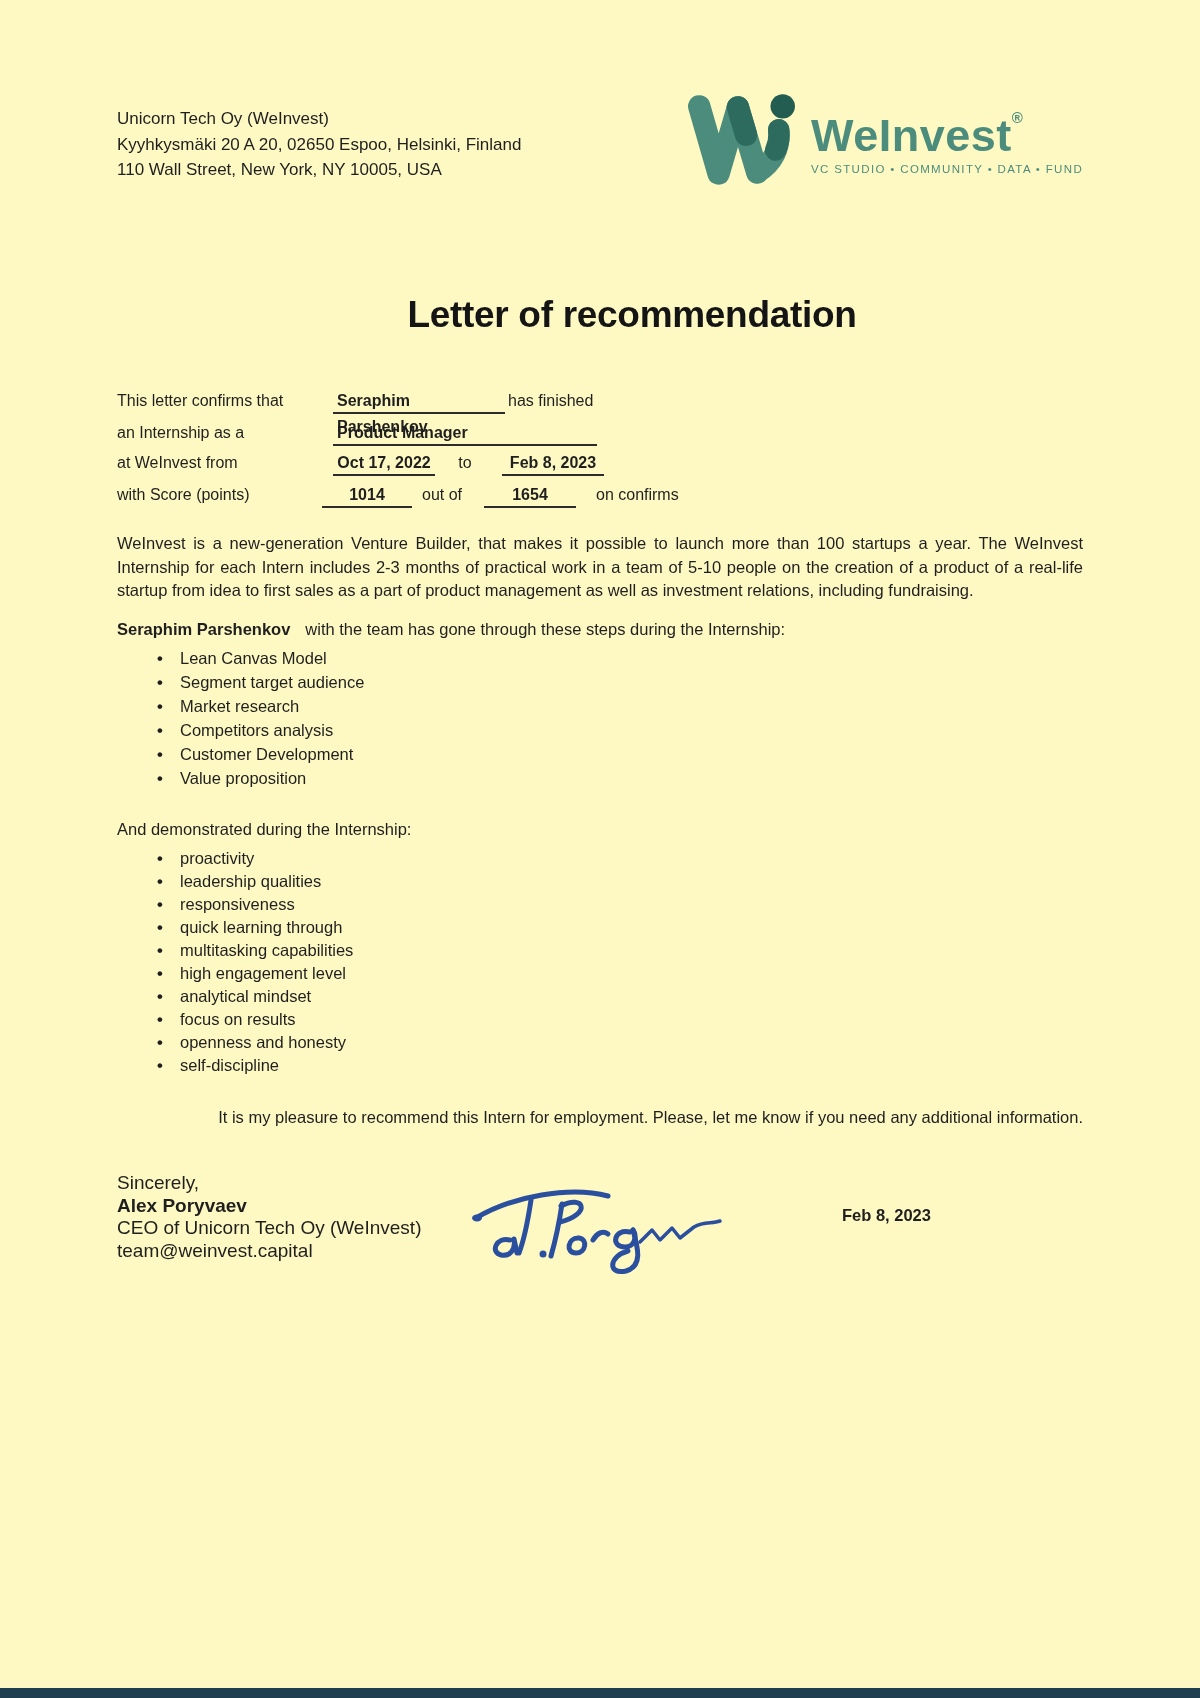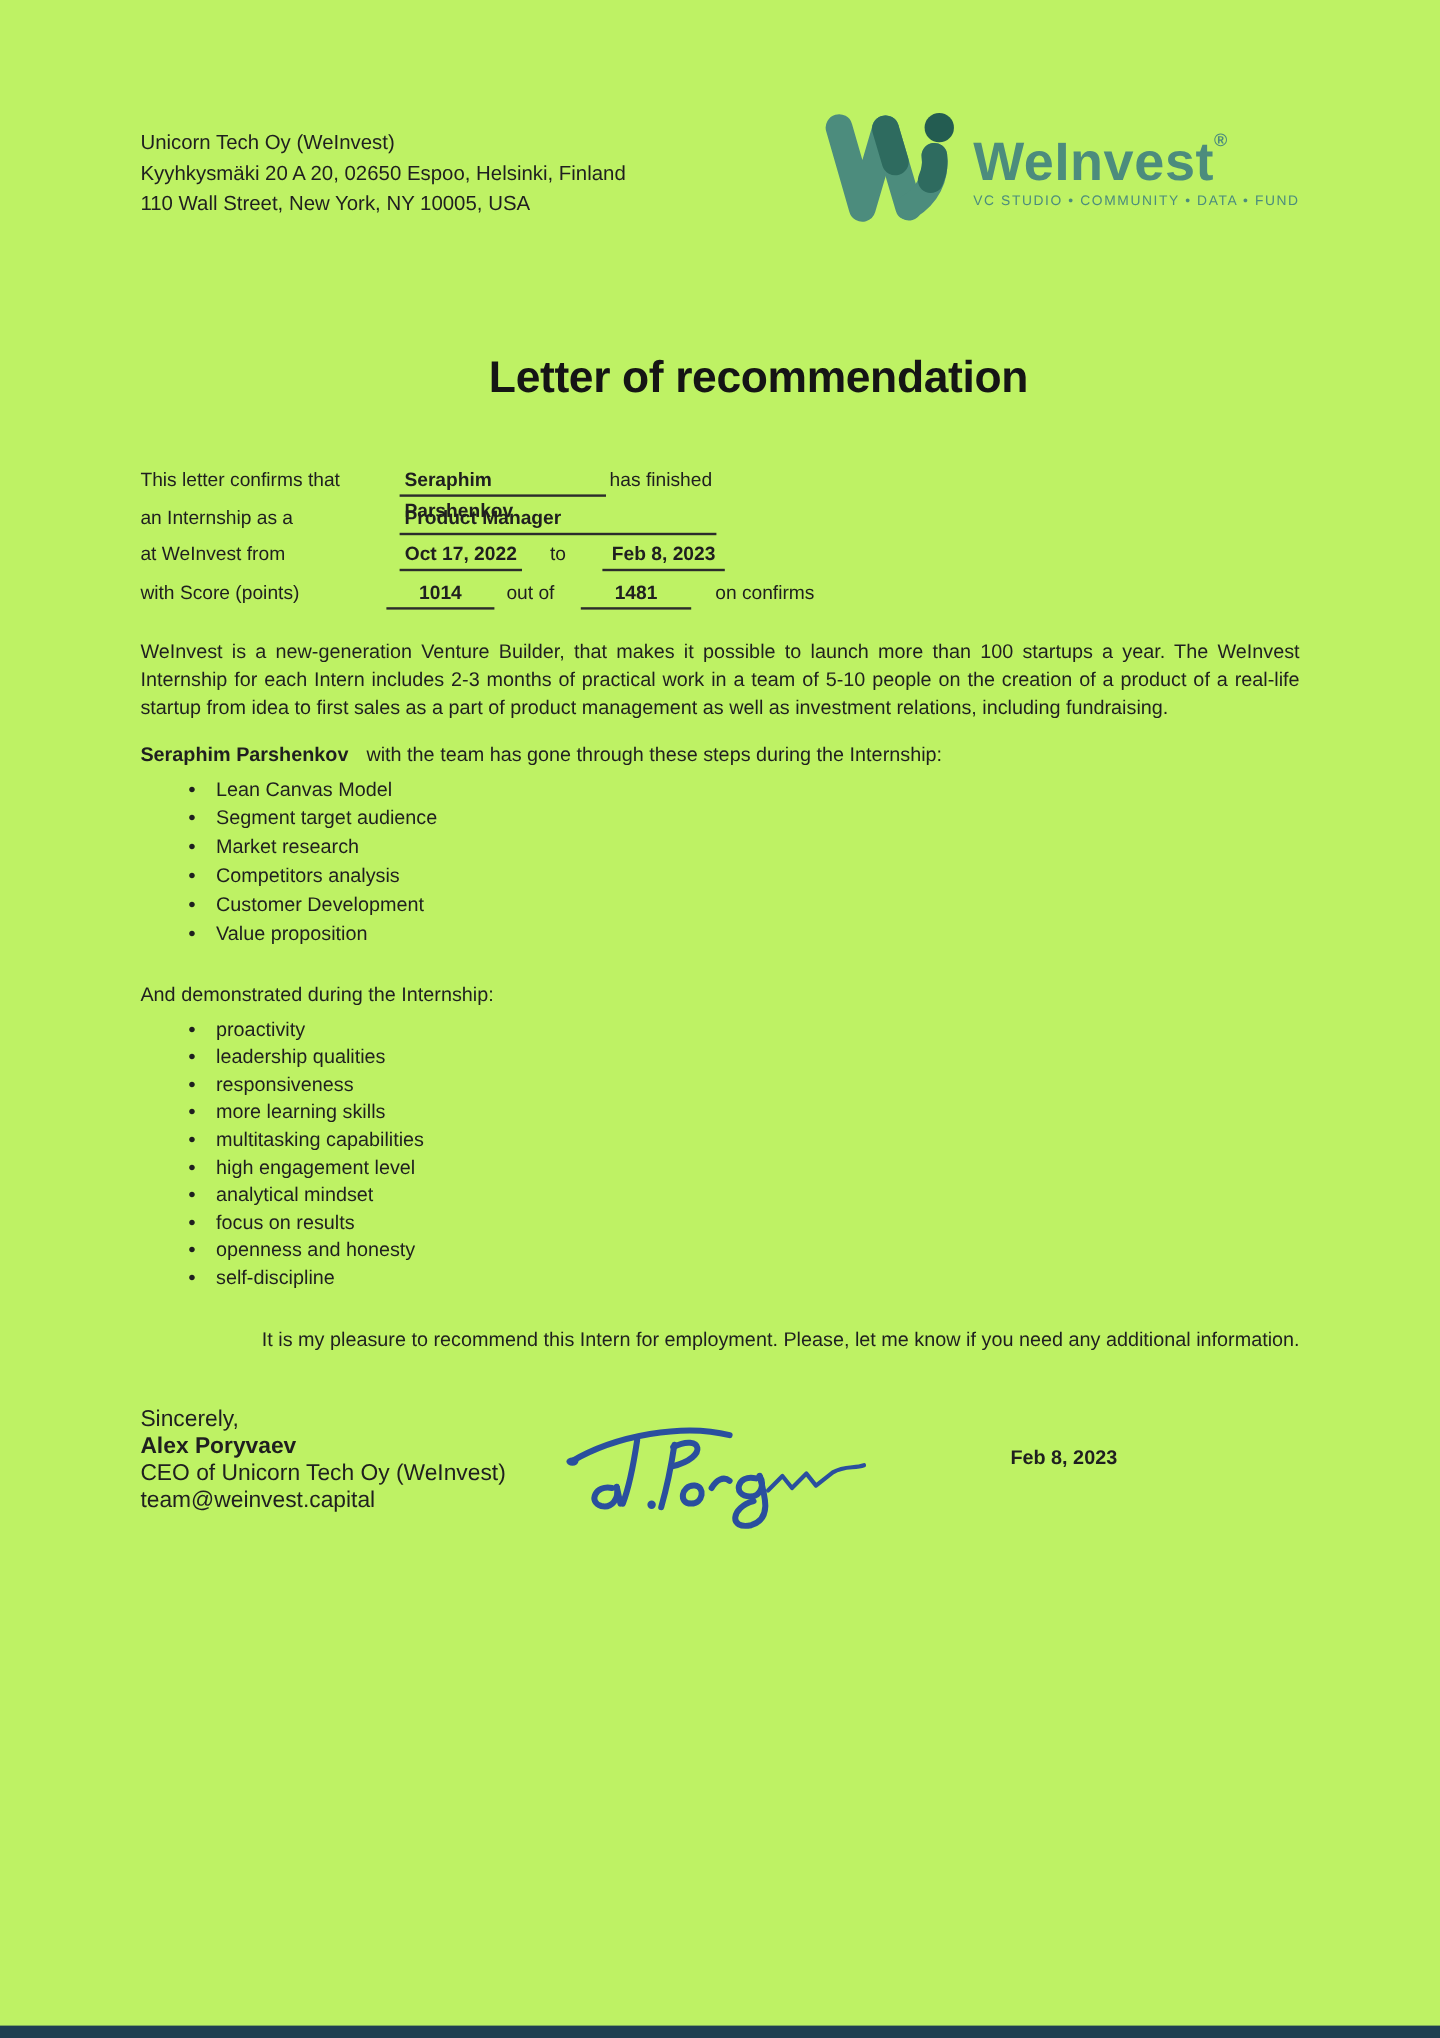--- a/index.html
+++ b/index.html
@@ -1,17 +1,17 @@
 <!DOCTYPE html>
 <html><head>
 <meta charset="utf-8">
 <style>
   html,body { margin:0; padding:0; background:#ffffff; }
   .page {
-    position:relative; width:1200px; height:1698px; background:#bef264;
+    position:relative; width:1200px; height:1698px; background:#fef9c3;
     font-family:"Liberation Sans", sans-serif; color:#1f1f1f; overflow:hidden;
   }
   .abs { position:absolute; }
 
   
   .address { left:117px; top:106px; font-size:17px; line-height:25.5px; }
   .logo { left:686px; top:92px; display:flex; align-items:flex-start; gap:13px; }
   .logo-text .wordmark {
     font-size:45px; font-weight:bold; color:#4C8C7D; line-height:52px; letter-spacing:0.5px;
     white-space:nowrap;
@@ -93,21 +93,21 @@
   <div class="abs crow" style="top:450px;">
     <span class="lab">at WeInvest from</span>
     <span class="cell ctr" style="left:333px; width:102px;">Oct 17, 2022</span>
     <span class="mid" style="left:448px; width:34px; text-align:center;">to</span>
     <span class="cell ctr" style="left:502px; width:102px;">Feb 8, 2023</span>
   </div>
   <div class="abs crow" style="top:482px;">
     <span class="lab">with Score (points)</span>
     <span class="cell ctr" style="left:322px; width:90px;">1014</span>
     <span class="mid" style="left:422px;">out of</span>
-    <span class="cell ctr" style="left:484px; width:92px;">1481</span>
+    <span class="cell ctr" style="left:484px; width:92px;">1654</span>
     <span class="mid" style="left:596px;">on confirms</span>
   </div>
 
   <div class="abs para" style="top:532px;">WeInvest is a new-generation Venture Builder, that makes it possible to launch more than 100 startups a year. The WeInvest Internship for each Intern includes 2-3 months of practical work in a team of 5-10 people on the creation of a product of a real-life startup from idea to first sales as a part of product management as well as investment relations, including fundraising.</div>
 
   <div class="abs steps-intro">
     <span class="bname">Seraphim Parshenkov</span><span>with the team has gone through these steps during the Internship:</span>
   </div>
   <ul class="abs blist list1" style="left:152px; top:646px;">
     <li>Lean Canvas Model</li>
@@ -116,21 +116,21 @@
     <li>Competitors analysis</li>
     <li>Customer Development</li>
     <li>Value proposition</li>
   </ul>
 
   <div class="abs" style="left:117px; top:820px; font-size:16.5px;">And demonstrated during the Internship:</div>
   <ul class="abs blist list2" style="left:152px; top:847px;">
     <li>proactivity</li>
     <li>leadership qualities</li>
     <li>responsiveness</li>
-    <li>more learning skills</li>
+    <li>quick learning through</li>
     <li>multitasking capabilities</li>
     <li>high engagement level</li>
     <li>analytical mindset</li>
     <li>focus on results</li>
     <li>openness and honesty</li>
     <li>self-discipline</li>
   </ul>
 
   <div class="abs para" style="top:1106px; text-align:right;">It is my pleasure to recommend this Intern for employment. Please, let me know if you need any additional information.</div>
 

